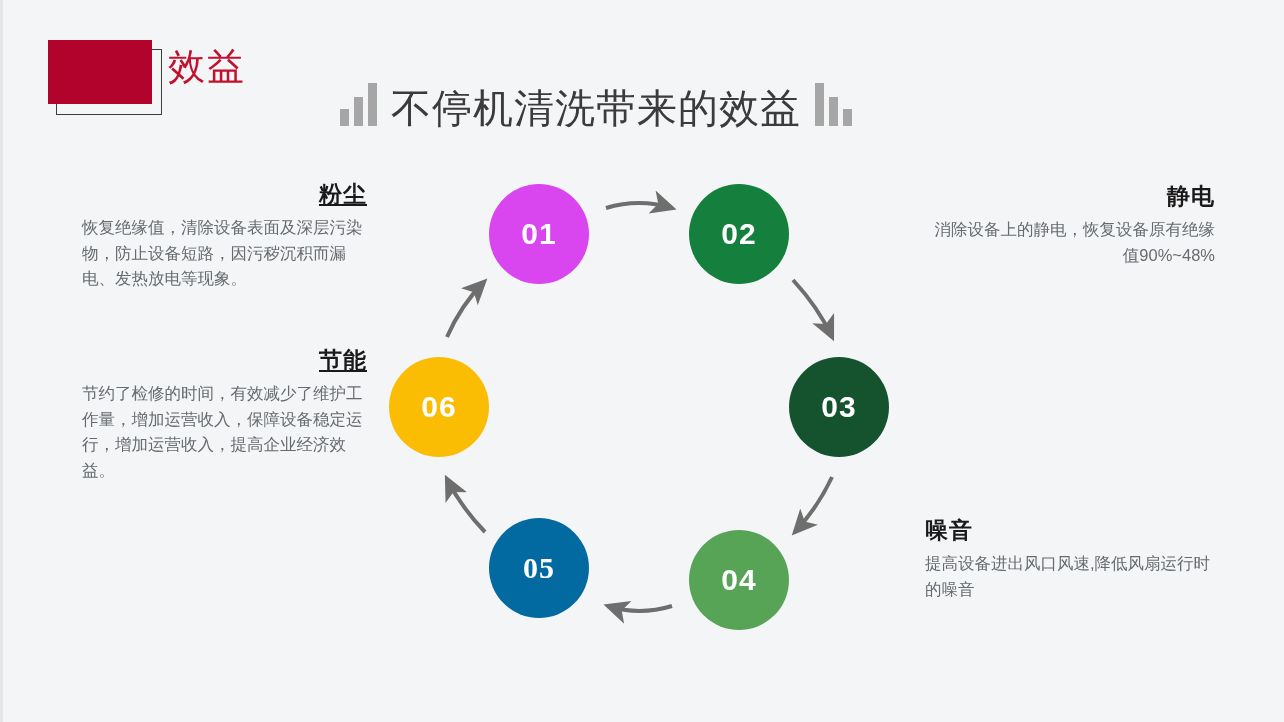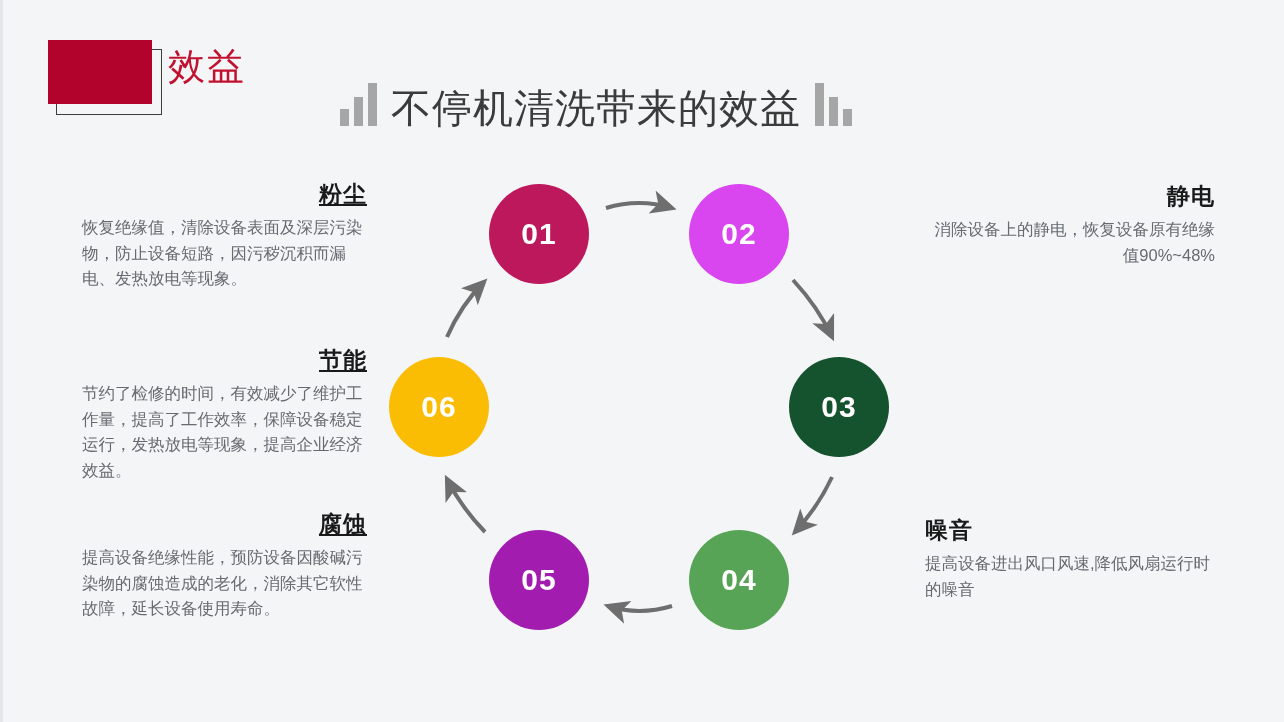--- a/index.html
+++ b/index.html
@@ -104,25 +104,25 @@
     position: absolute;
     border-radius: 50%;
     display: flex;
     align-items: center;
     justify-content: center;
     color: #ffffff;
     font-weight: bold;
     font-size: 30px;
     letter-spacing: 1px;
   }
-  .c01 { left: 489px; top: 184px;  width: 100px; height: 100px; background: #be185d; }
-  .c02 { left: 689px; top: 184px;  width: 100px; height: 100px; background: #d946ef; }
+  .c01 { left: 489px; top: 184px;  width: 100px; height: 100px; background: #d946ef; }
+  .c02 { left: 689px; top: 184px;  width: 100px; height: 100px; background: #15803d; }
   .c03 { left: 789px; top: 357px;  width: 100px; height: 100px; background: #14532d; }
   .c04 { left: 689px; top: 530px;  width: 100px; height: 100px; background: #58a457; }
-  .c05 { left: 489px; top: 530px;  width: 100px; height: 100px; background: #a21caf; }
+  .c05 { left: 489px; top: 518px;  width: 100px; height: 100px; background: #0369a1; font-family: Liberation Serif, serif; }
   .c06 { left: 389px; top: 357px;  width: 100px; height: 100px; background: #fbbc04; }
 
   .arrows {
     position: absolute;
     left: 0; top: 0;
     width: 1284px; height: 722px;
     pointer-events: none;
   }
 
   
@@ -206,27 +206,23 @@
   <div class="circle c05">05</div>
   <div class="circle c06">06</div>
 
   <div class="block left-block b-dust">
     <div class="heading">粉尘</div>
     <div class="body">恢复绝缘值，清除设备表面及深层污染物，防止设备短路，因污秽沉积而漏电、发热放电等现象。</div>
   </div>
 
   <div class="block left-block b-energy">
     <div class="heading">节能</div>
-    <div class="body">节约了检修的时间，有效减少了维护工作量，提高了工作效率，保障设备稳定运行，发热放电等现象，提高企业经济效益。</div>
-  </div>
-
-  <div class="block left-block b-corr">
-    <div class="heading">腐蚀</div>
-    <div class="body">提高设备绝缘性能，预防设备因酸碱污染物的腐蚀造成的老化，消除其它软性故障，延长设备使用寿命。</div>
-  </div>
+    <div class="body">节约了检修的时间，有效减少了维护工作量，增加运营收入，保障设备稳定运行，增加运营收入，提高企业经济效益。</div>
+  </div>
+
 
   <div class="block right-block b-static">
     <div class="heading">静电</div>
     <div class="body">消除设备上的静电，恢复设备原有绝缘值90%~48%</div>
   </div>
 
 
   <div class="block right-block b-noise">
     <div class="heading">噪音</div>
     <div class="body">提高设备进出风口风速,降低风扇运行时的噪音</div>

